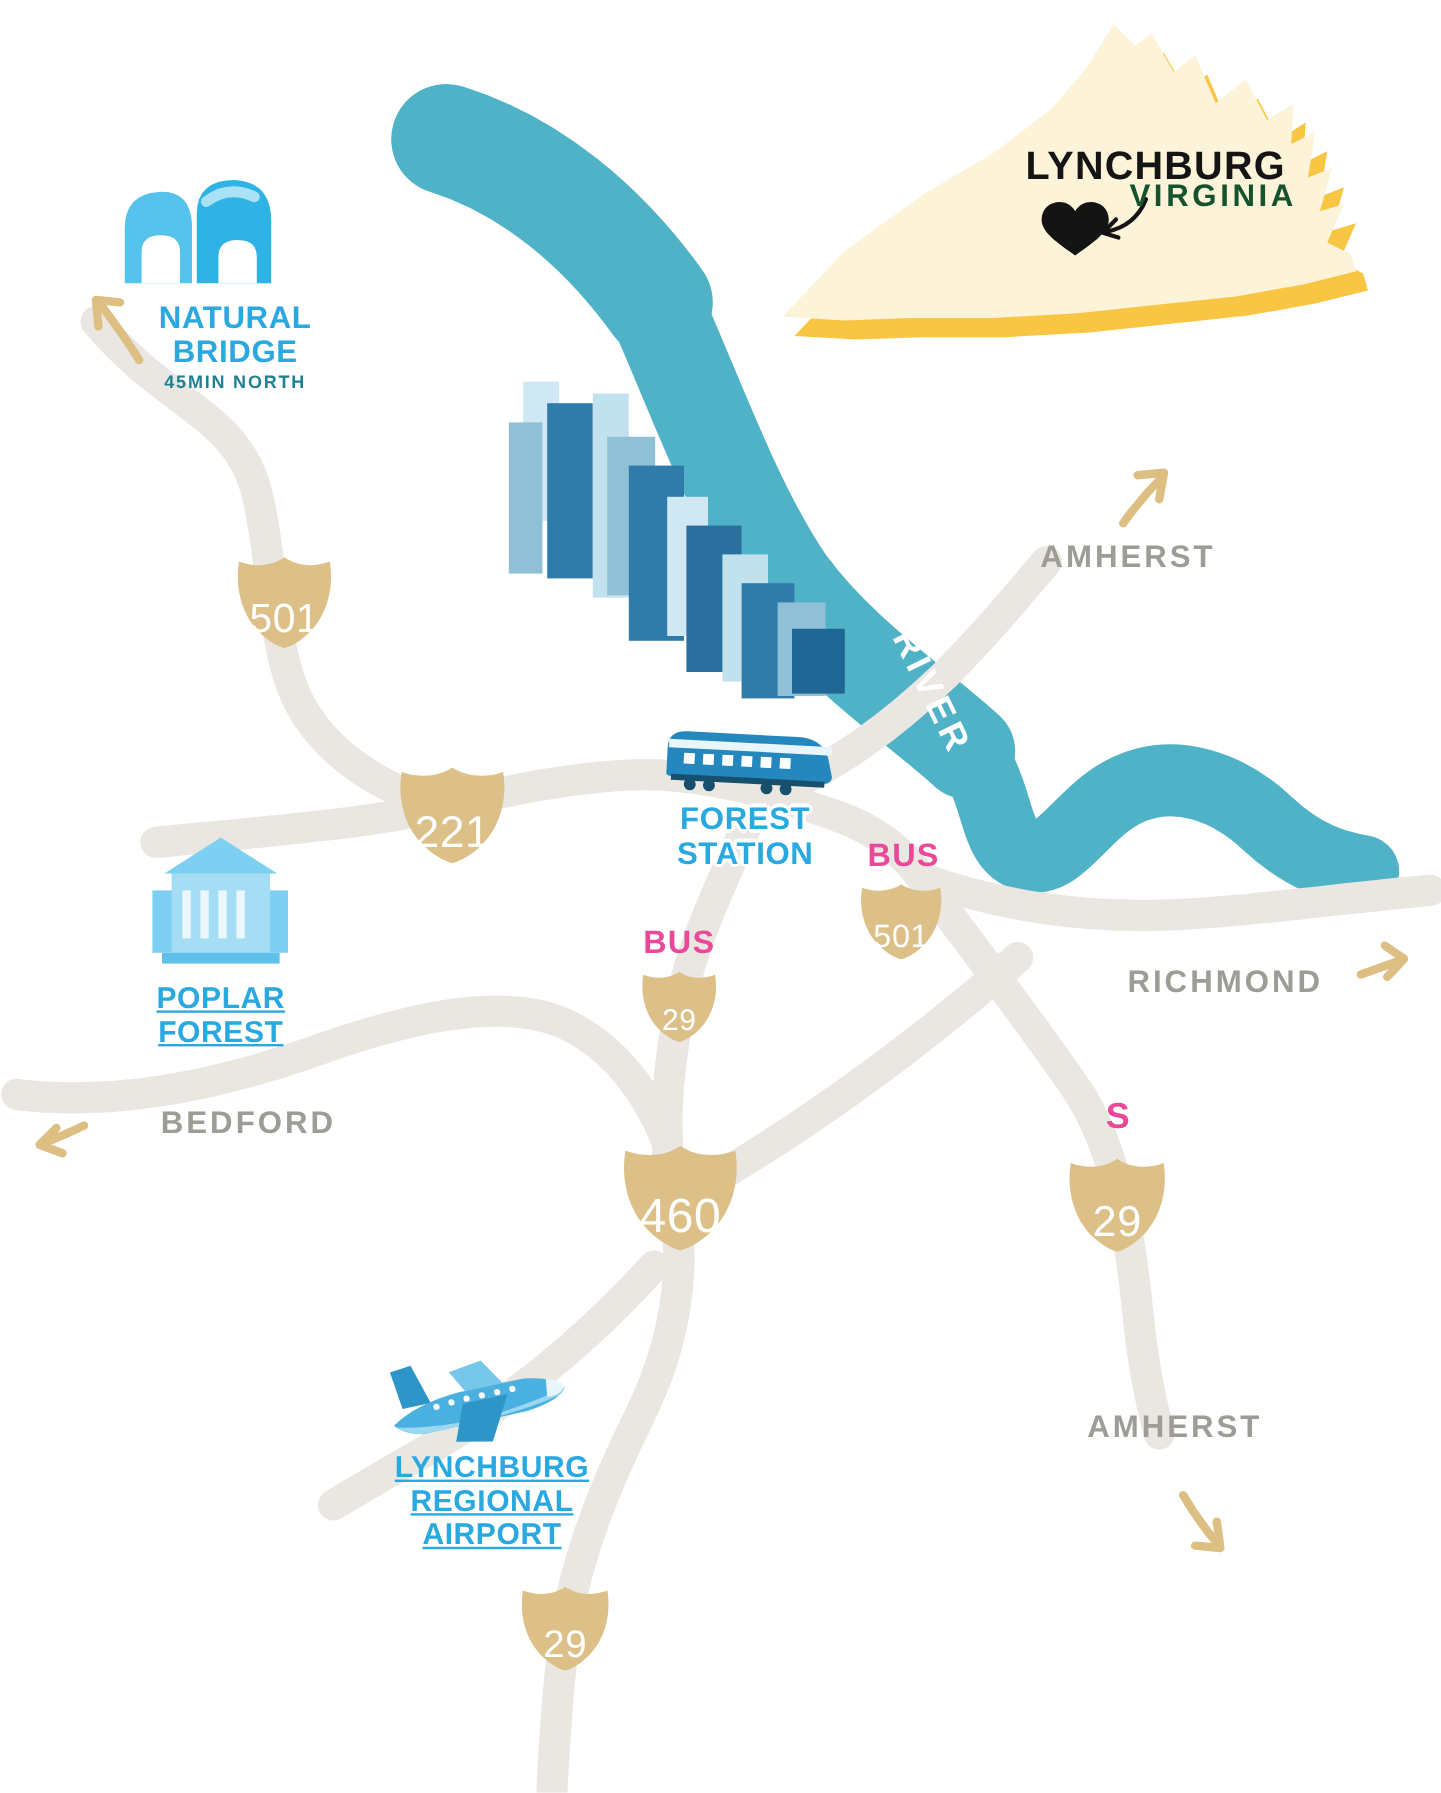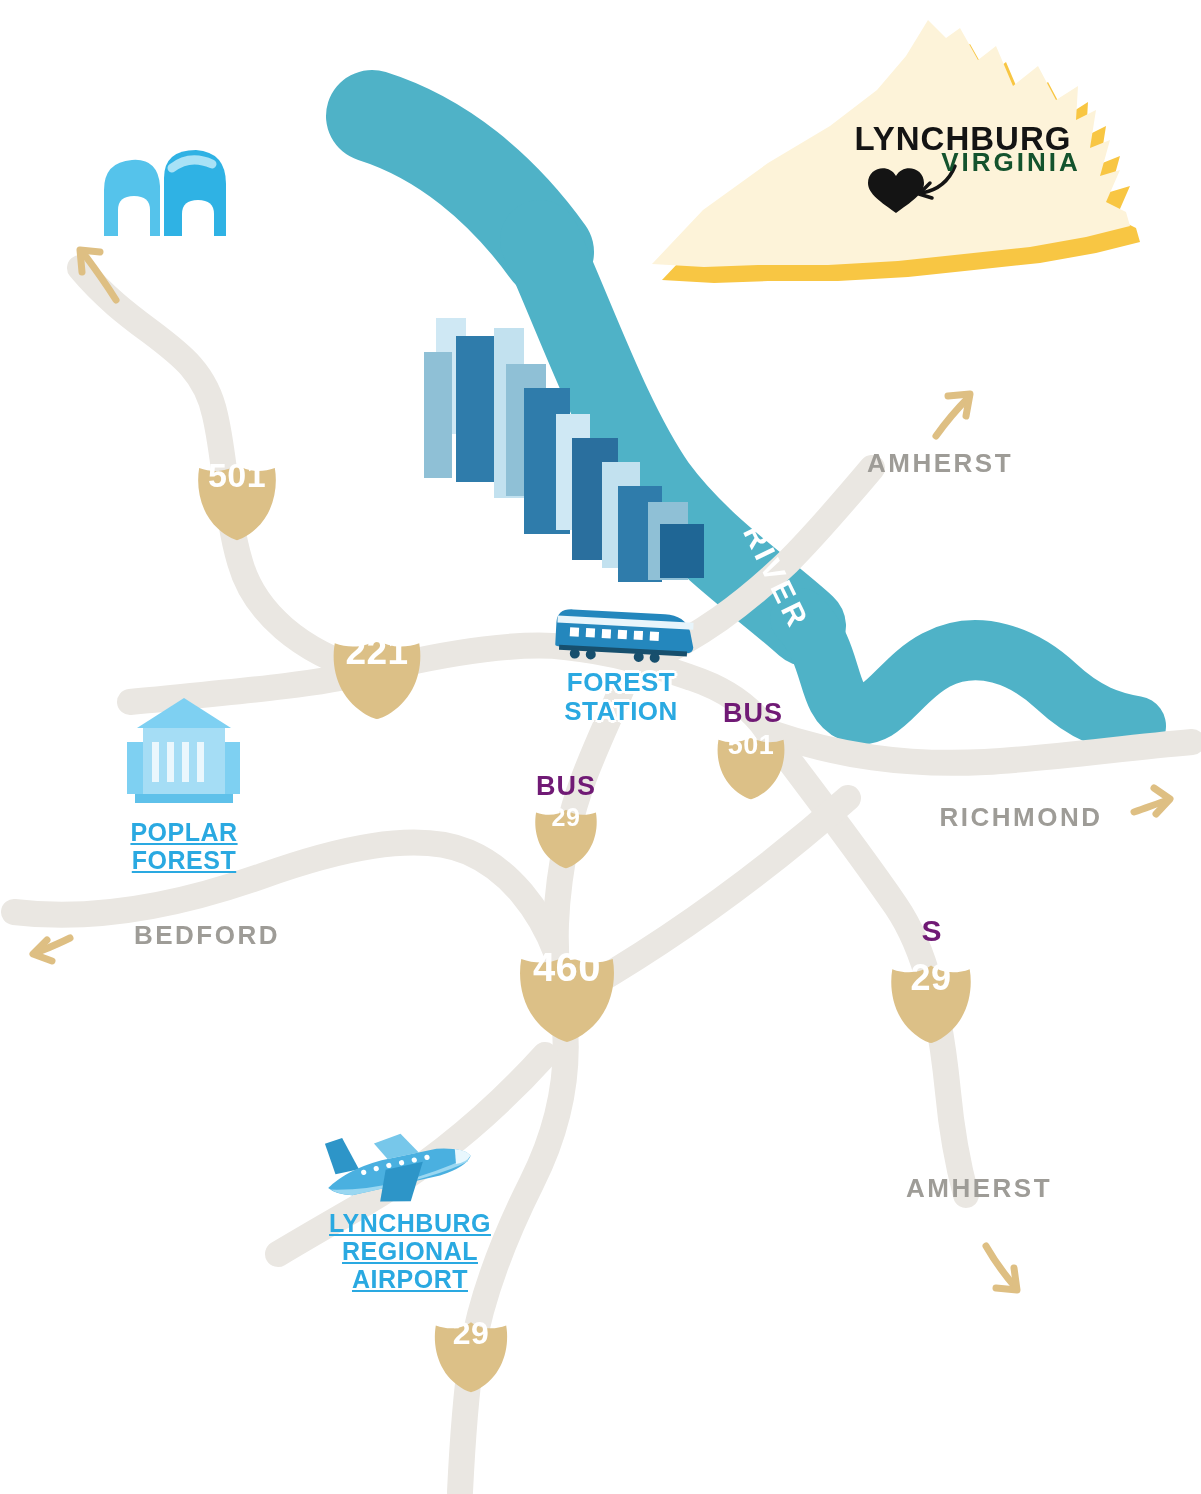--- a/index.html
+++ b/index.html
@@ -20,27 +20,27 @@
   .amtrak span{
     text-shadow:-2px -2px 0 #fff,2px -2px 0 #fff,-2px 2px 0 #fff,2px 2px 0 #fff,
                  0 3px 0 #fff,0 -3px 0 #fff,3px 0 0 #fff,-3px 0 0 #fff;
   }
   .river-lbl{
     position:absolute;color:#ffffff;font-weight:bold;font-size:30px;letter-spacing:4px;
     transform:rotate(64deg);transform-origin:0 50%;white-space:nowrap;
   }
   .prefix{
     position:absolute;transform:translate(-50%,-50%);
-    font-weight:bold;color:#701a75;letter-spacing:1px;font-size:27px;
+    font-weight:bold;color:#ec4899;letter-spacing:1px;font-size:27px;
   }
   .prefix.big{font-size:30px;}
   .shield{
     position:absolute;transform:translate(-50%,-50%);
-    display:flex;align-items:flex-start;justify-content:center;
-    color:#ffffff;font-weight:bold;
+    display:flex;align-items:flex-end;justify-content:center;
+    color:#ffffff;font-weight:normal;
   }
   .shield svg{position:absolute;left:0;top:0;width:100%;height:100%;}
   .shield-num{position:relative;top:-6%;letter-spacing:0.5px;}
   .inset-city{font-size:33px;color:#141414;letter-spacing:1px;}
   .inset-state{font-size:26px;color:#14532d;letter-spacing:3px;}
 </style>
 </head>
 <body>
 
 <div class="map">
@@ -162,20 +162,25 @@
   <div class="river-lbl" style="left:692px;top:388px;">JAMES RIVER</div>
 
   <div class="lbl inset-city" style="left:963px;top:139px;">LYNCHBURG</div>
   <div class="lbl inset-state" style="left:1011px;top:163px;">VIRGINIA</div>
 
   <div class="lbl city" style="left:940px;top:464px;">AMHERST</div>
   <div class="lbl city" style="left:1021px;top:818px;">RICHMOND</div>
   <div class="lbl city" style="left:207px;top:936px;">BEDFORD</div>
   <div class="lbl city" style="left:979px;top:1189px;">AMHERST</div>
 
+  <div class="lbl landmark" style="left:196px;top:289px;">
+    <span>NATURAL</span>
+    <span>BRIDGE</span>
+    <span class="sub">45MIN NORTH</span>
+  </div>
 
   <div class="lbl landmark small" style="left:184px;top:846px;">
     <span>POPLAR</span>
     <span>FOREST</span>
   </div>
 
   <div class="lbl landmark amtrak" style="left:621px;top:697px;">
     <span>FOREST</span>
     <span>STATION</span>
   </div>

